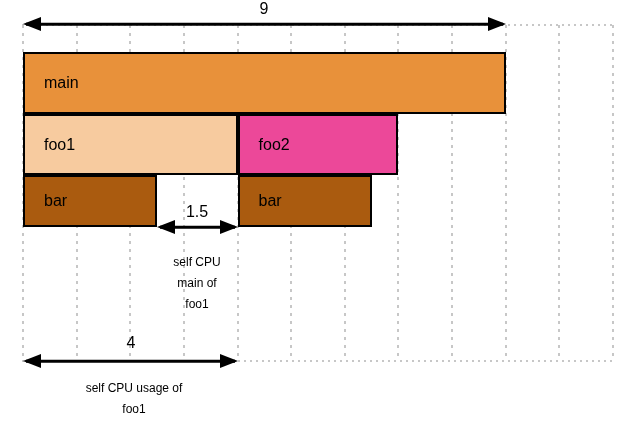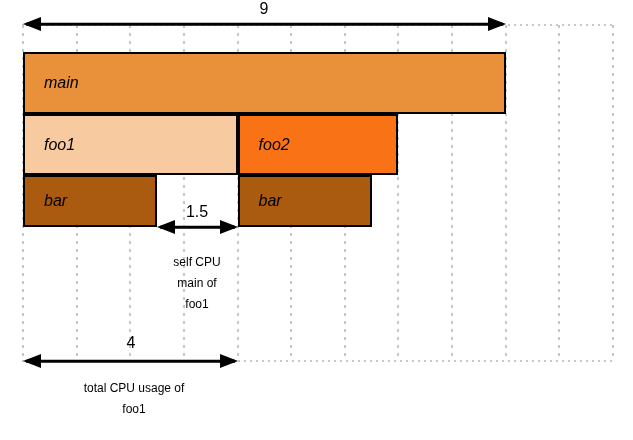--- a/index.html
+++ b/index.html
@@ -34,21 +34,20 @@
     position: absolute;
     box-sizing: border-box;
     border: 2px solid #000;
     display: flex;
     align-items: center;
   }
   .frame-label {
     font-size: 16px;
     padding-left: 19px;
     white-space: nowrap;
-    font-style: italic;
   }
 
   
   .measure { position: absolute; height: 16px; }
   .mline {
     position: absolute;
     left: 3px; right: 3px; top: 50%;
     height: 2.5px;
     transform: translateY(-50%);
     background: #000;
@@ -105,21 +104,21 @@
     </div>
   <div class="hgrid hgrid-top"></div>
   <div class="hgrid hgrid-bottom"></div>
 
   <div class="frame" style="left: 23px; width: 482.724px; top: 52px; height: 62px; background: rgb(232, 145, 58);">
     <span class="frame-label">main</span>
   </div>
   <div class="frame" style="left: 23px; width: 214.544px; top: 114px; height: 61px; background: rgb(247, 203, 159);">
     <span class="frame-label">foo1</span>
   </div>
-  <div class="frame" style="left: 237.544px; width: 160.908px; top: 114px; height: 61px; background: #f97316;">
+  <div class="frame" style="left: 237.544px; width: 160.908px; top: 114px; height: 61px; background: #ec4899;">
     <span class="frame-label">foo2</span>
   </div>
   <div class="frame" style="left: 23px; width: 134.09px; top: 175px; height: 52px; background: rgb(170, 91, 15);">
     <span class="frame-label">bar</span>
   </div>
   <div class="frame" style="left: 237.544px; width: 134.09px; top: 175px; height: 52px; background: rgb(170, 91, 15);">
     <span class="frame-label">bar</span>
   </div>
 
   <div class="measure" style="left: 23px; width: 482.724px; top: 16px;">
@@ -141,17 +140,17 @@
   <div class="mlabel" id="mlabel-0">9</div>
   <div class="mlabel" id="mlabel-1">1.5</div>
   <div class="mlabel" id="mlabel-2">4</div>
 
   <div class="caption" id="caption-self">
     <div>self CPU</div>
     <div>main of</div>
     <div>foo1</div>
   </div>
   <div class="caption" id="caption-total">
-    <div>total CPU usage of</div>
+    <div>self CPU usage of</div>
     <div>foo1</div>
   </div>
 
 </div>
 
 </body></html>

